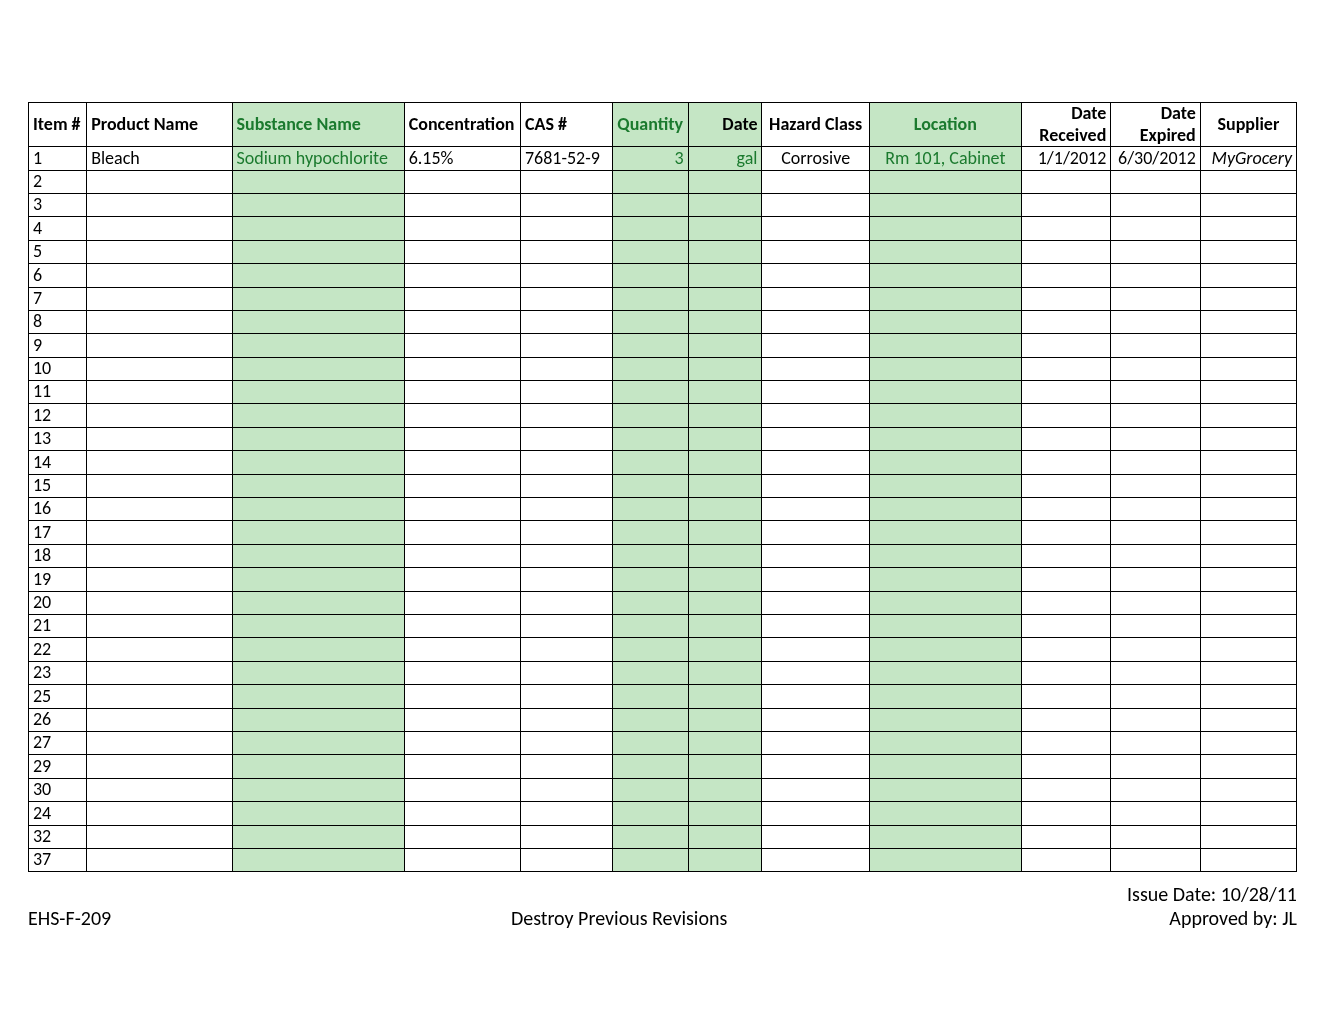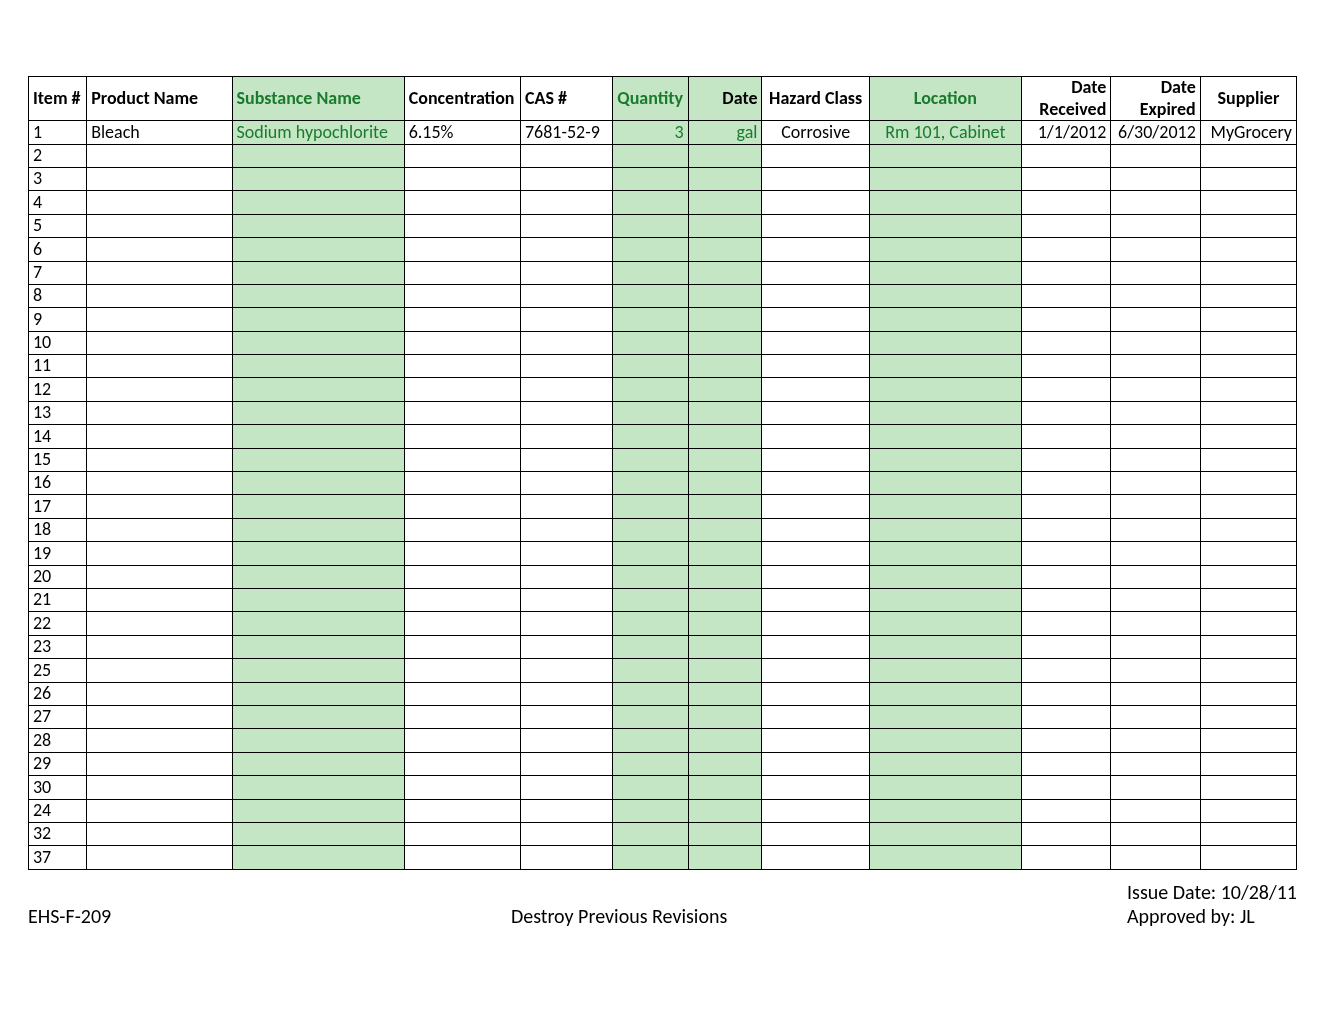--- a/index.html
+++ b/index.html
@@ -5,20 +5,21 @@
   * { box-sizing: border-box; }
   body {
     margin: 0;
     padding: 0;
     background: #fff;
     font-family: Calibri, "Segoe UI", Arial, sans-serif;
     width: 1325px;
   }
   .sheet {
     padding: 76px 28px 0 28px;
+    margin-top: 26px;
   }
   table {
     border-collapse: collapse;
     width: 100%;
     table-layout: fixed;
   }
   th, td {
     border: 1.5px solid #000;
     padding: 0 4px;
     font-size: 18px;
@@ -38,29 +39,29 @@
   }
   td {
     height: 23.4px;
     vertical-align: middle;
   }
   .grn { color: #1b7a2e; }
   .fill { background: #c5e6c5; }
   .al  { text-align: left; }
   .ar  { text-align: right; }
   .ac  { text-align: center; }
-  .it  { }
+  .it  { font-style: italic; }
   .footer {
     display: flex;
     justify-content: space-between;
     align-items: flex-end;
     padding: 10px 28px 0 28px;
     font-size: 20px;
   }
-  .footer .right { text-align: left; }
+  .footer .right { text-align: right; }
   
   col.c0  { width: 52px; }
   col.c1  { width: 130px; }
   col.c2  { width: 154px; }
   col.c3  { width: 104px; }
   col.c4  { width: 82px; }
   col.c5  { width: 68px; }
   col.c6  { width: 66px; }
   col.c7  { width: 96px; }
   col.c8  { width: 136px; }
@@ -468,34 +469,20 @@
           <td class="al"></td>
           <td class="ar grn fill"></td>
           <td class="ar grn fill"></td>
           <td class="ac"></td>
           <td class="ac grn fill"></td>
           <td class="ar"></td>
           <td class="ar"></td>
           <td class="ar it"></td>
         </tr>
         <tr>
-          <td class="al">28</td>
-          <td class="al"></td>
-          <td class="al grn fill"></td>
-          <td class="al"></td>
-          <td class="al"></td>
-          <td class="ar grn fill"></td>
-          <td class="ar grn fill"></td>
-          <td class="ac"></td>
-          <td class="ac grn fill"></td>
-          <td class="ar"></td>
-          <td class="ar"></td>
-          <td class="ar it"></td>
-        </tr>
-        <tr>
           <td class="al">29</td>
           <td class="al"></td>
           <td class="al grn fill"></td>
           <td class="al"></td>
           <td class="al"></td>
           <td class="ar grn fill"></td>
           <td class="ar grn fill"></td>
           <td class="ac"></td>
           <td class="ac grn fill"></td>
           <td class="ar"></td>

